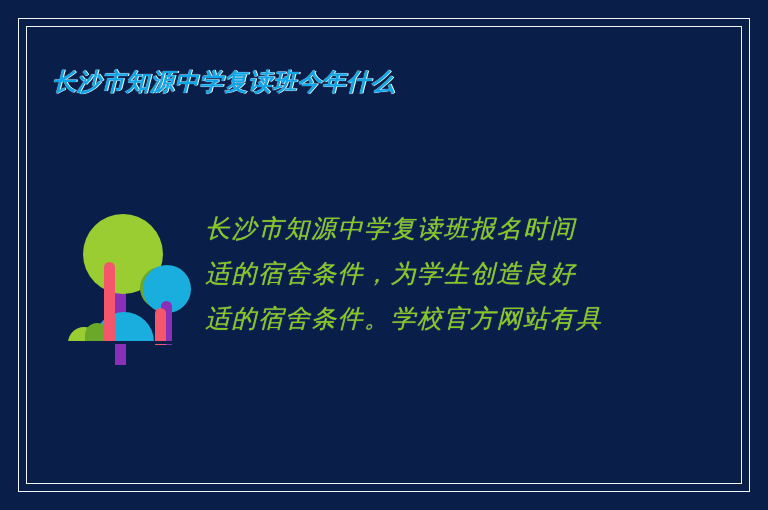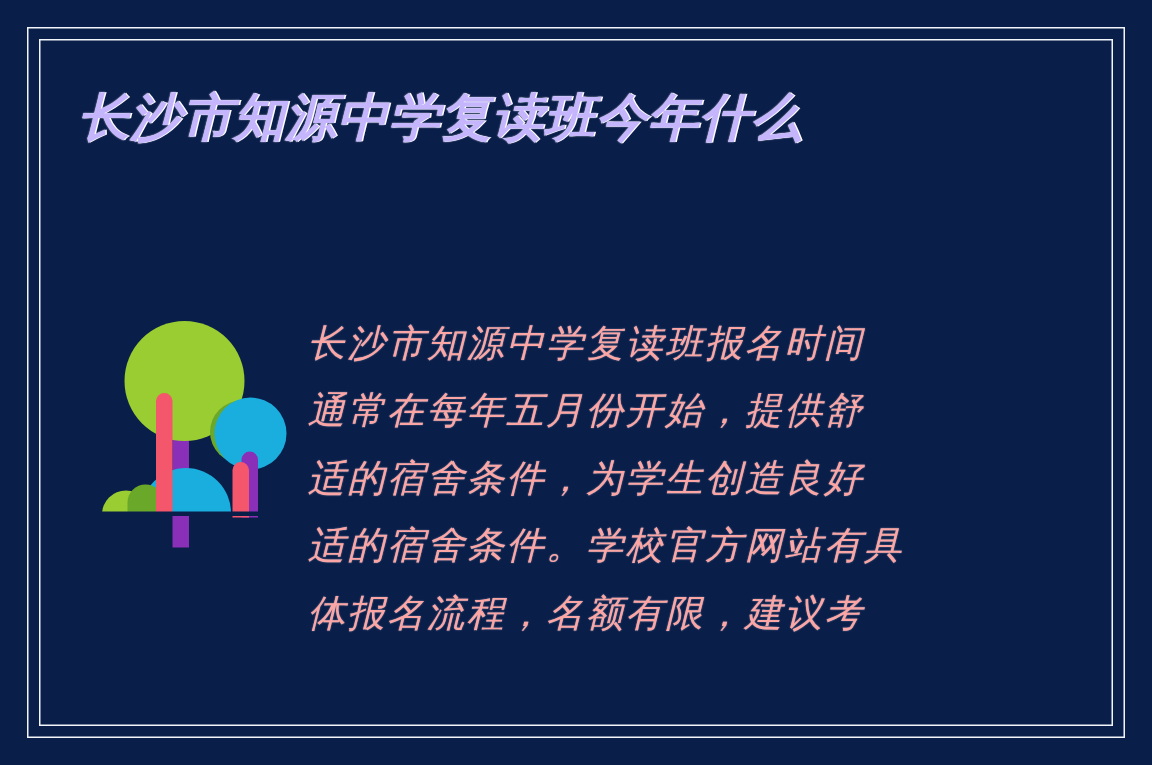--- a/index.html
+++ b/index.html
@@ -24,43 +24,43 @@
     position:absolute;left:26px;top:26px;right:26px;bottom:26px;
     border:1.5px solid #f2f5fa;
     box-sizing:border-box;
     pointer-events:none;
   }
   
   .title-block{
     position:absolute;left:52px;top:58px;width:668px;
   }
   .title-line{
-    color:#c4b5fd;
-    font-family:Liberation Mono, monospace;
+    color:#0ea5e9;
+    font-family:Liberation Serif, serif;
     font-weight:700;
     font-style:italic;
-    font-size:34px;
+    font-size:24px;
     letter-spacing:0.5px;
     line-height:49px;
     white-space:nowrap;
     text-shadow:1px 0 0 #ffffff, 0 0 1px #ffffff;
   }
   
   .illus{
     position:absolute;left:55px;top:205px;width:165px;height:175px;
   }
   .shape{position:absolute;}
   .circ{border-radius:50%;}
   .trunk{border-radius:6px 6px 0 0;}
   
   .body-block{
     position:absolute;left:205px;top:206px;width:500px;
   }
   .body-line{
-    color:#fca5a5;
+    color:#84cc16;
     font-family:"DejaVu Serif","Liberation Serif",serif;
     font-style:italic;
     font-weight:400;
     font-size:25px;
     line-height:45px;
     letter-spacing:1.5px;
     white-space:nowrap;
     text-shadow:0 0 1px rgba(255,255,255,0.55);
   }
 </style>
@@ -96,19 +96,17 @@
 
     <div class="shape trunk" style="left:106px;top:96px;width:11px;height:44px;background:#8a2fb8;border-radius:6px 6px 0 0;"></div>
 
     <div class="shape trunk" style="left:100px;top:103px;width:11px;height:37px;background:#f4566b;border-radius:6px 6px 0 0;"></div>
 
     <div class="shape" style="left:10px;top:136px;width:115px;height:3px;background:#0a1e4a;"></div>
   </div>
 
   <div class="body-block">
     <div class="body-line">长沙市知源中学复读班报名时间</div>
-    <div class="body-line">通常在每年五月份开始，提供舒</div>
     <div class="body-line">适的宿舍条件，为学生创造良好</div>
     <div class="body-line">适的宿舍条件。学校官方网站有具</div>
-    <div class="body-line">体报名流程，名额有限，建议考</div>
   </div>
 
 </div>
 
 </body></html>

